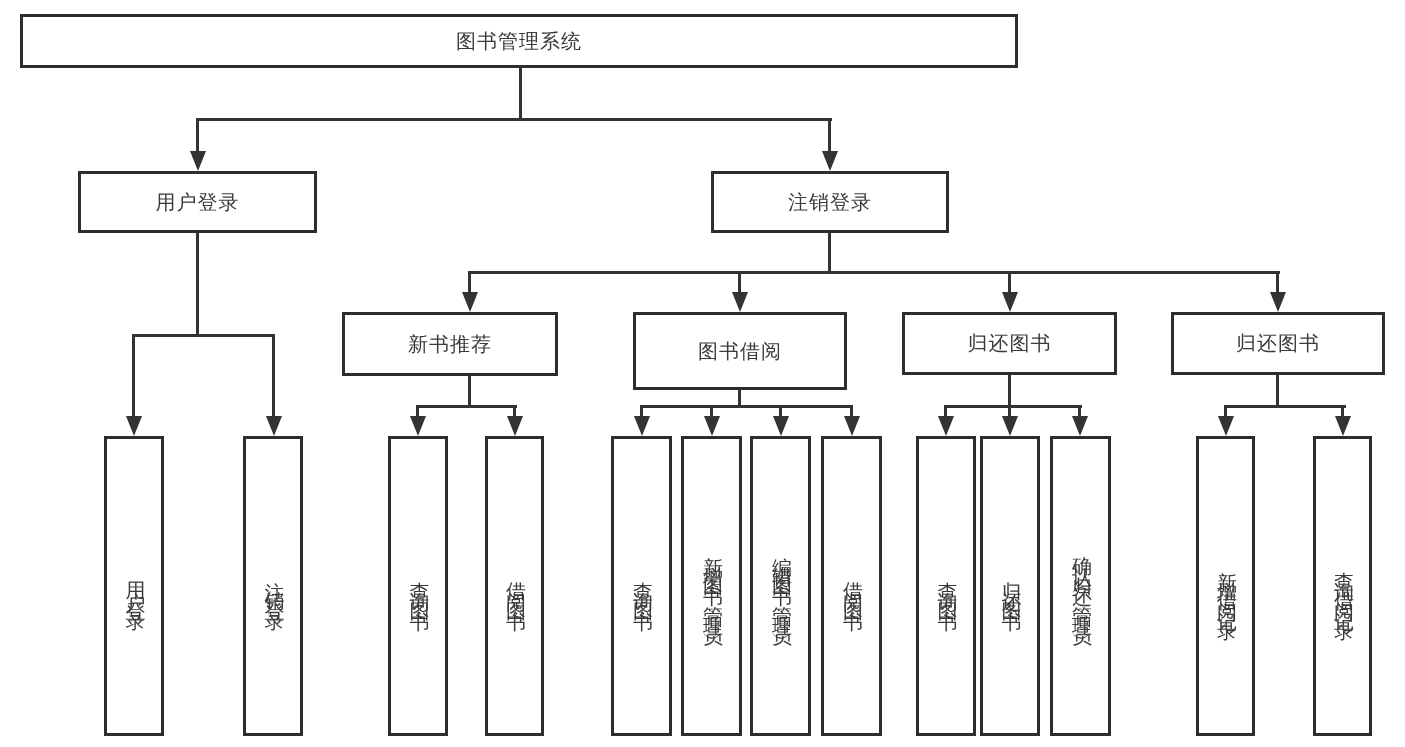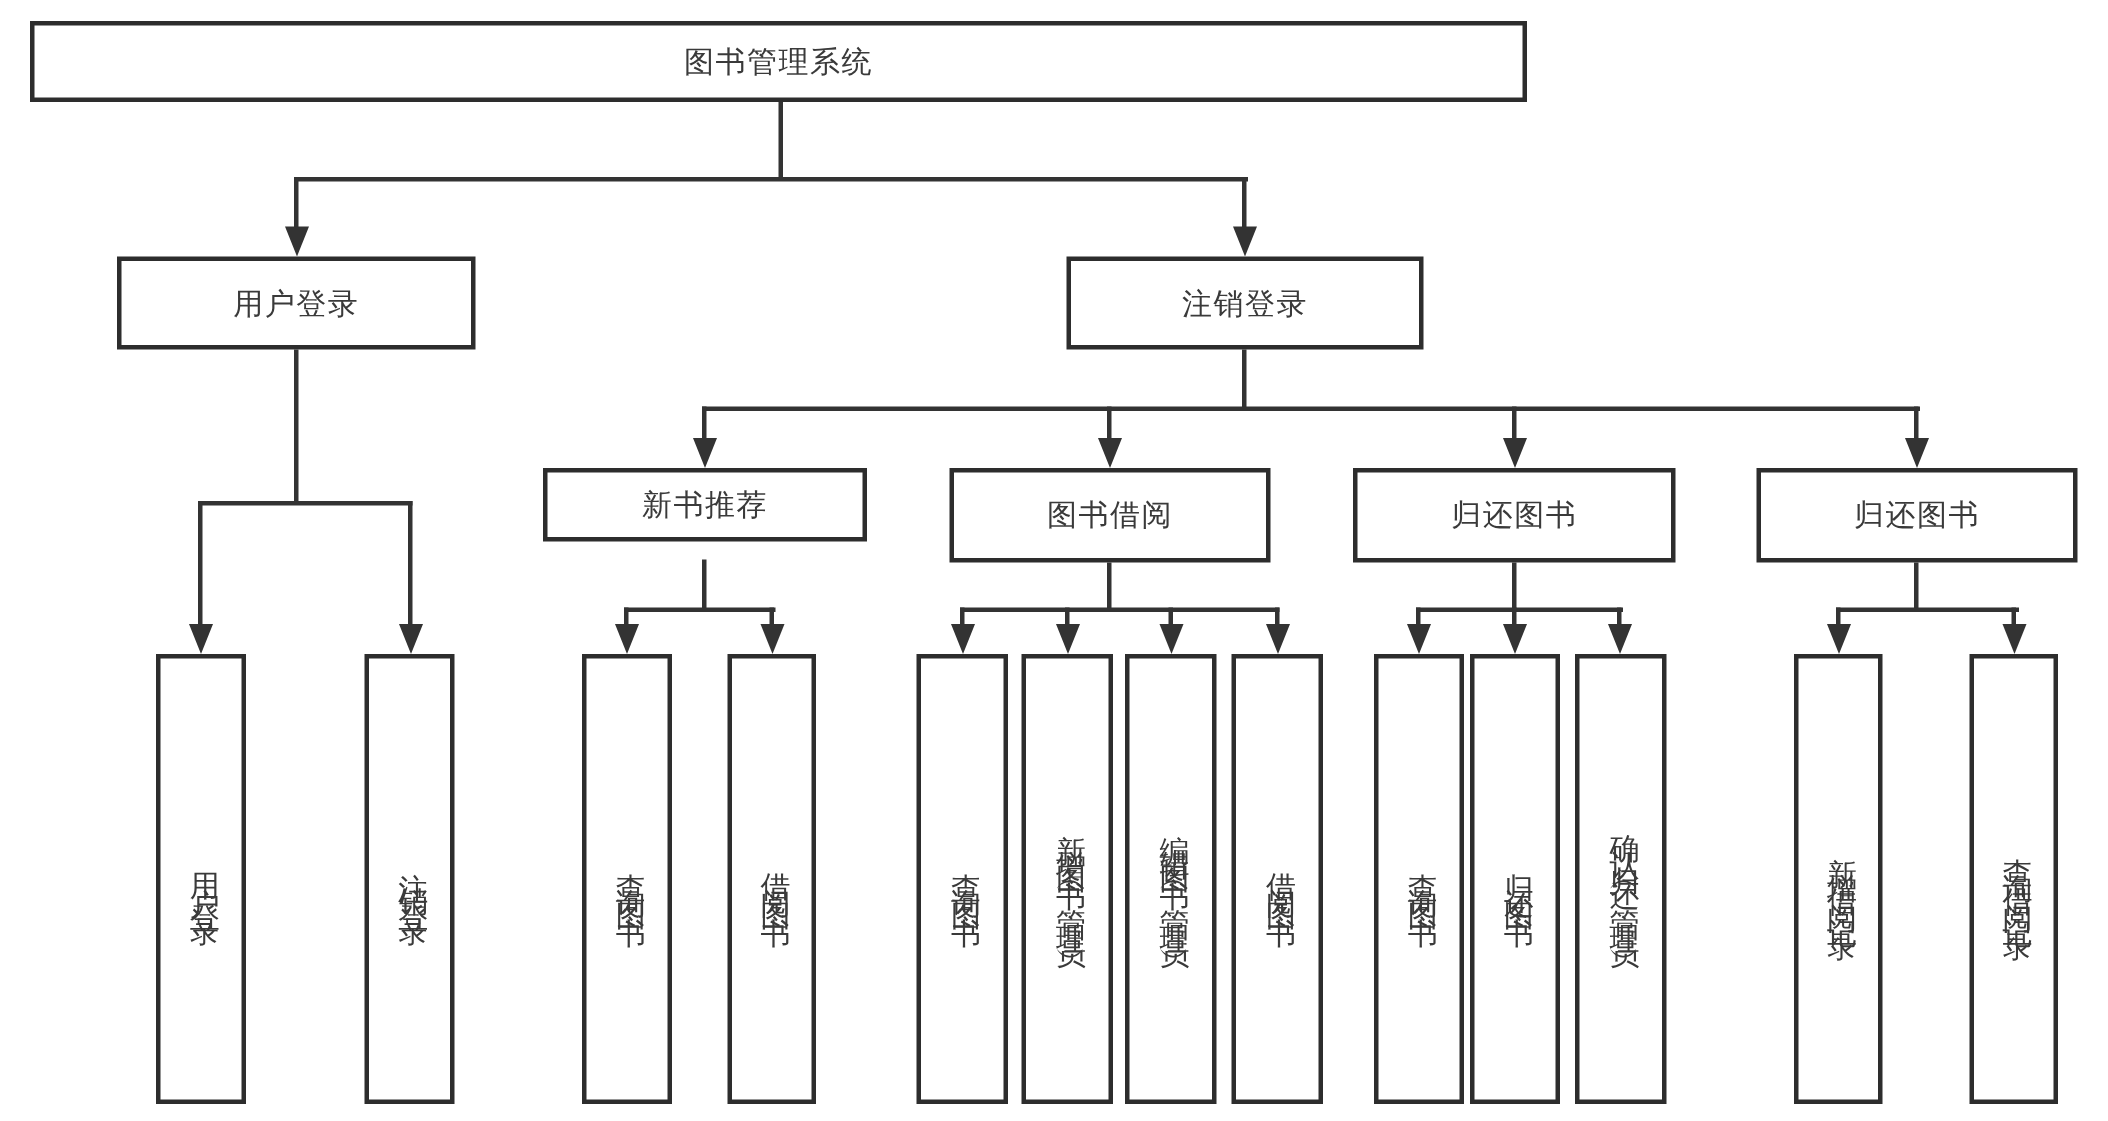--- a/index.html
+++ b/index.html
@@ -94,24 +94,24 @@
     <div class="vline" style="left:468px;top:271px;height:23px"></div>
     <div class="tri" style="left:462px;top:292px"></div>
     <div class="vline" style="left:738px;top:271px;height:23px"></div>
     <div class="tri" style="left:732px;top:292px"></div>
     <div class="vline" style="left:1008px;top:271px;height:23px"></div>
     <div class="tri" style="left:1002px;top:292px"></div>
     <div class="vline" style="left:1276px;top:271px;height:23px"></div>
     <div class="tri" style="left:1270px;top:292px"></div>
   </div>
 
-  <div class="box" style="left:362px;top:312px;width:216px;height:49px">
+  <div class="box" style="left:342px;top:312px;width:216px;height:64px">
     <span>新书推荐</span>
   </div>
-  <div class="box" style="left:633px;top:312px;width:214px;height:63px">
+  <div class="box" style="left:633px;top:312px;width:214px;height:78px">
     <span>图书借阅</span>
   </div>
   <div class="box" style="left:902px;top:312px;width:215px;height:63px">
     <span>归还图书</span>
   </div>
   <div class="box" style="left:1171px;top:312px;width:214px;height:63px">
     <span>归还图书</span>
   </div>
 
   <div>

